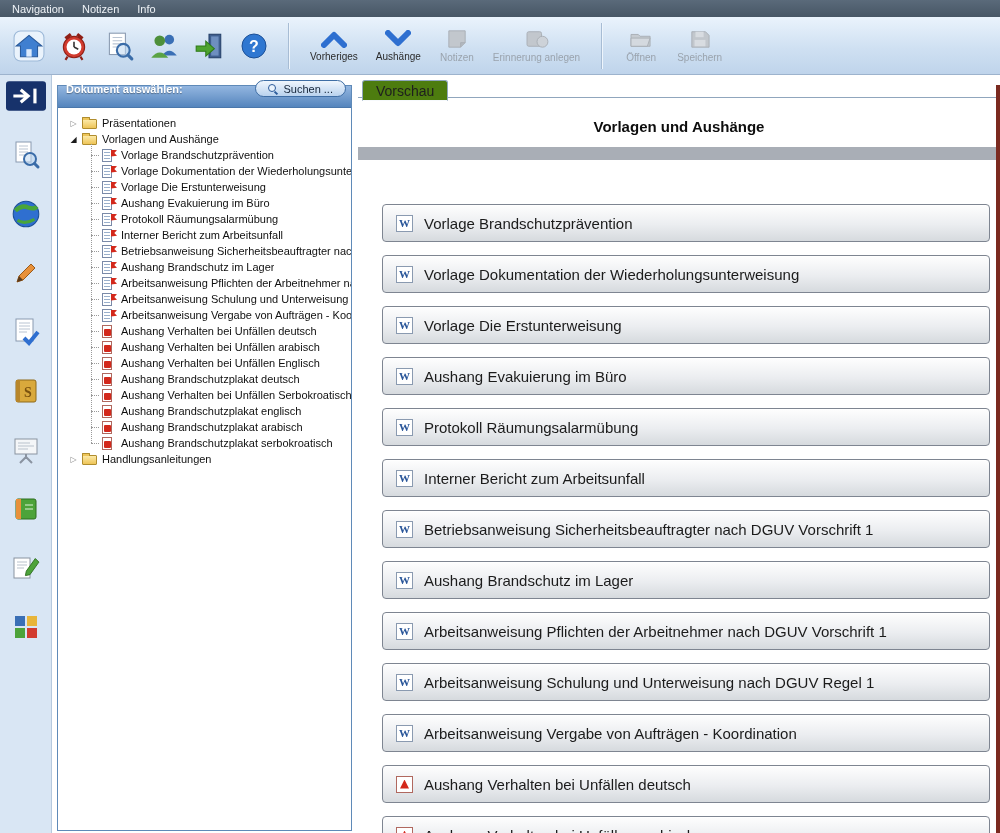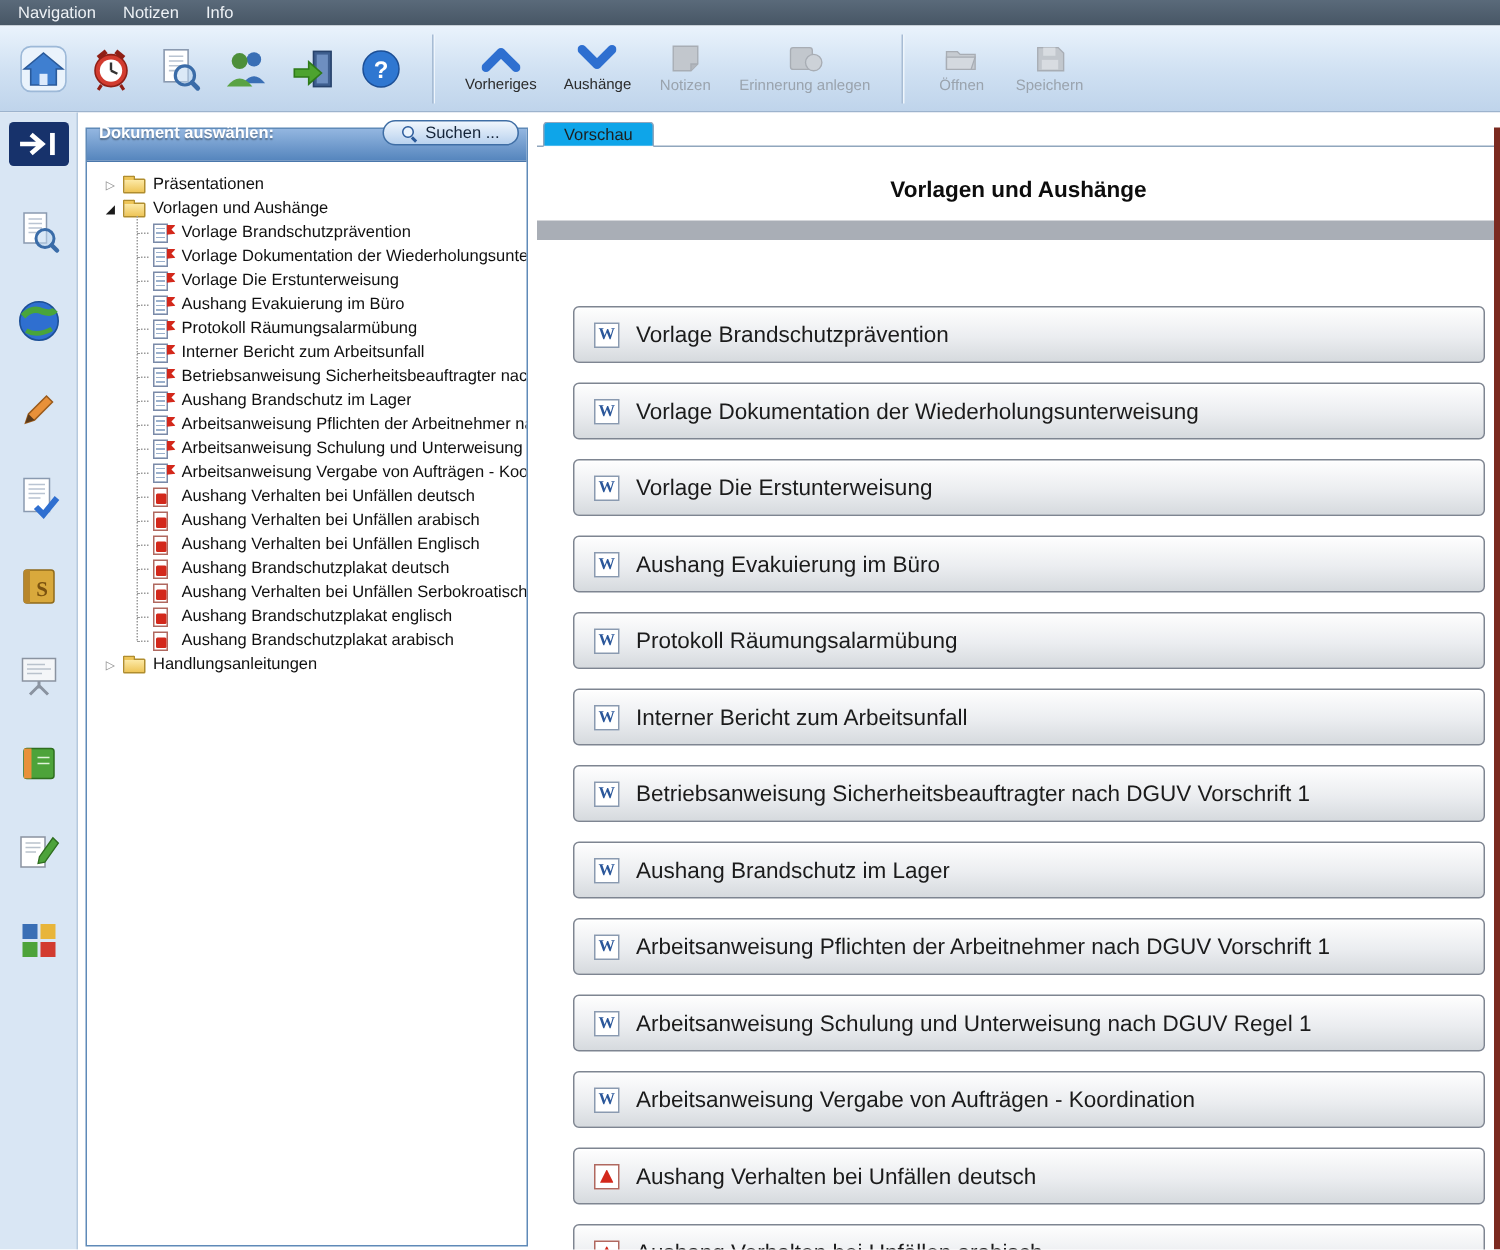--- a/index.html
+++ b/index.html
@@ -92,23 +92,23 @@
                        width:6px; height:7px; background:#d3281b;
                        clip-path:polygon(0 0,100% 10%,55% 50%,100% 90%,0 100%); }
   .ticon-pdf { width:10px; height:13px; background:#fff;
                border:1px solid #b0685f; margin:0 9px 0 2px; }
   .ticon-pdf::before { content:""; position:absolute; left:1px; top:3px;
                        width:7px; height:7px; background:#d3281b; border-radius:1px; }
 
   
   .main { flex:1; padding-top:4px; position:relative; min-width:0; }
   .tab-strip { height:19px; border-bottom:1px solid #90a6bd; padding-left:4px; }
-  .tab { display:inline-block; background:#0ea5e9; border:1px solid #90a6bd;
+  .tab { display:inline-block; background:#4d7c0f; border:1px solid #90a6bd;
          border-bottom:1px solid #f7fafd; position:relative; top:1px;
-         border-radius:3px 3px 0 0; padding:2px 13px 1px; font-size:11px;
+         border-radius:3px 3px 0 0; padding:2px 13px 1px; font-size:14px;
          color:#1e1e1e; }
   .preview { padding-top:20px; }
   .page-title { text-align:center; font-size:15px; font-weight:bold; color:#0d0d0d; }
   .gray-bar { margin-top:12px; height:13px; background:#a9aeb6; }
   .doc-list { margin:44px 10px 0 24px; display:flex; flex-direction:column; gap:13px; }
   .doc-row { height:38px; flex:0 0 auto; border:1px solid #7e8591; border-radius:4px;
              background:linear-gradient(#fefefe,#ebedf0 55%,#d6dade);
              display:flex; align-items:center; padding-left:13px; gap:11px;
              box-shadow:inset 0 1px 0 #fff; cursor:default; }
   .doc-label { font-size:15px; color:#1b1b1b; white-space:nowrap; overflow:hidden; }
@@ -400,20 +400,24 @@
               <span class="tree-label">Aushang Verhalten bei Unfällen Serbokroatisch</span>
             </div>
             <div class="tree-row d1">
               <span class="ticon ticon-pdf"></span>
               <span class="tree-label">Aushang Brandschutzplakat englisch</span>
             </div>
             <div class="tree-row d1">
               <span class="ticon ticon-pdf"></span>
               <span class="tree-label">Aushang Brandschutzplakat arabisch</span>
             </div>
+            <div class="tree-row d1">
+              <span class="ticon ticon-pdf"></span>
+              <span class="tree-label">Aushang Brandschutzplakat serbokroatisch</span>
+            </div>
           </div>
           <div class="tree-row d0">
             <span class="expander collapsed"></span>
             <span class="ticon ticon-folder"></span>
             <span class="tree-label">Handlungsanleitungen</span>
           </div>
         </div>
     </div>
   </div>
 

